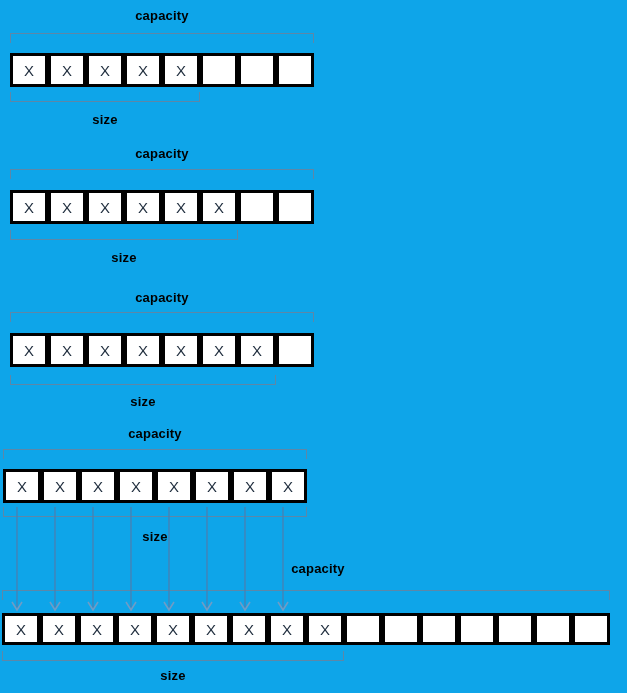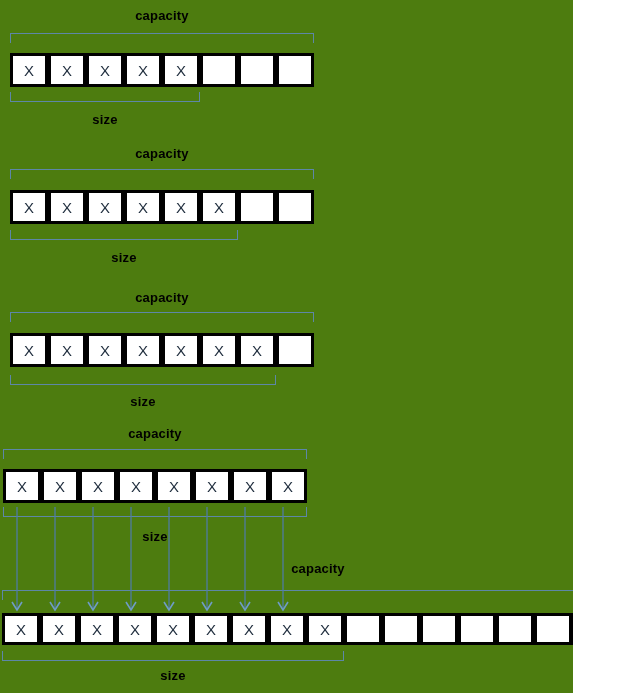--- a/index.html
+++ b/index.html
@@ -1,23 +1,22 @@
 <!DOCTYPE html>
 <html><head>
 <meta charset="utf-8">
 <style>
   html, body { margin: 0; padding: 0; background: #ffffff; }
   #canvas {
     position: relative;
-    width: 529px;
+    width: 627px;
     height: 693px;
-    background: #4d7c0f;
+    background: #0ea5e9;
     font-family: "Liberation Sans", sans-serif;
     overflow: hidden;
-    padding-left: 44px;
   }
   .cap-label, .size-label {
     position: absolute;
     width: 140px;
     text-align: center;
     font-weight: bold;
     font-size: 13px;
     color: #000000;
     line-height: 16px;
     letter-spacing: 0.2px;

